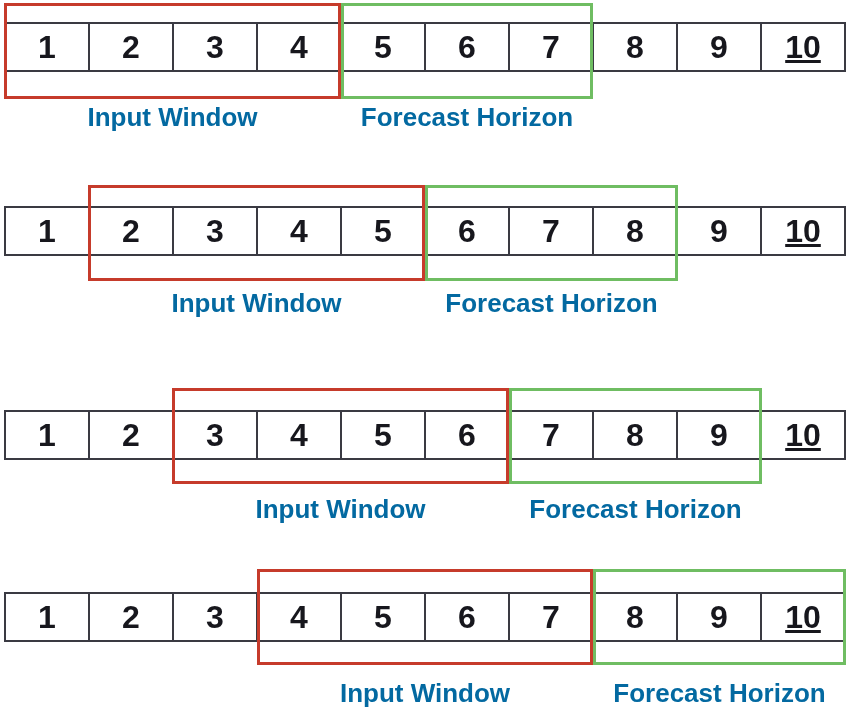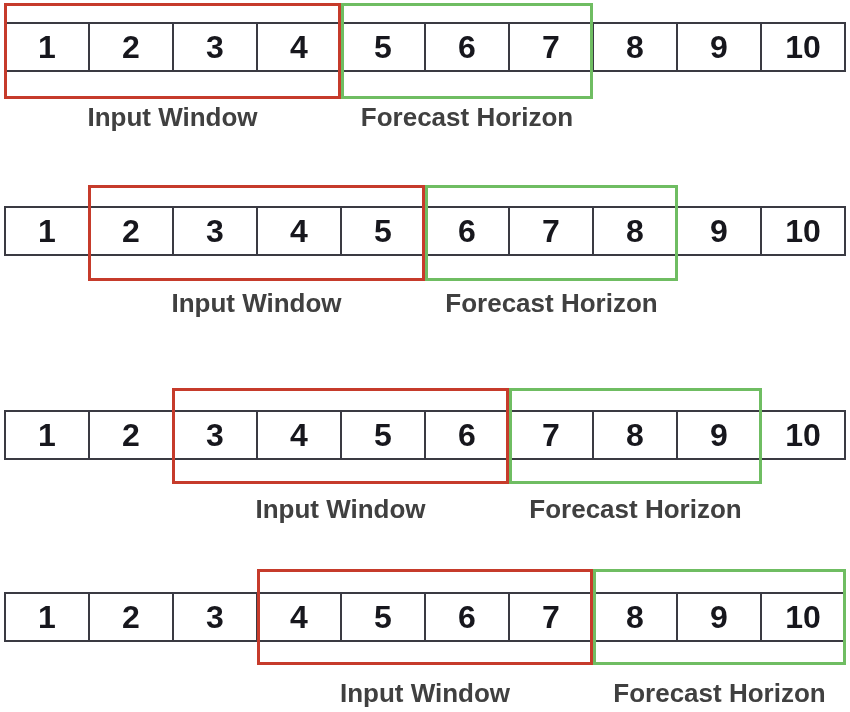--- a/index.html
+++ b/index.html
@@ -25,36 +25,36 @@
     background:#ffffff;
   }
   .cell{
     flex:1 1 0;
     border-right:2px solid var(--grid);
     box-sizing:border-box;
     display:flex;align-items:center;justify-content:center;
     font-size:32px;font-weight:bold;color:var(--text);
     background:#ffffff;
   }
-  .cell:last-child{border-right:none;}
+  .cell:last-child{border-right:none;text-decoration:underline;}
   .overlay-box{
     position:absolute;
     height:96px;
     box-sizing:border-box;
     background:transparent;
     pointer-events:none;
   }
   .overlay-box.input{border:3px solid var(--red);}
   .overlay-box.forecast{border:3px solid var(--green);}
   .win-label{
     position:absolute;
     text-align:center;
     font-size:26px;line-height:30px;
     font-weight:600;
-    color:#404040;
+    color:#0369a1;
     white-space:nowrap;
   }
 </style>
 </head>
 <body>
 
 <div id="canvas">
     <div class="strip" style="top: 22px;">
       <div class="cell">1</div>
       <div class="cell">2</div>

